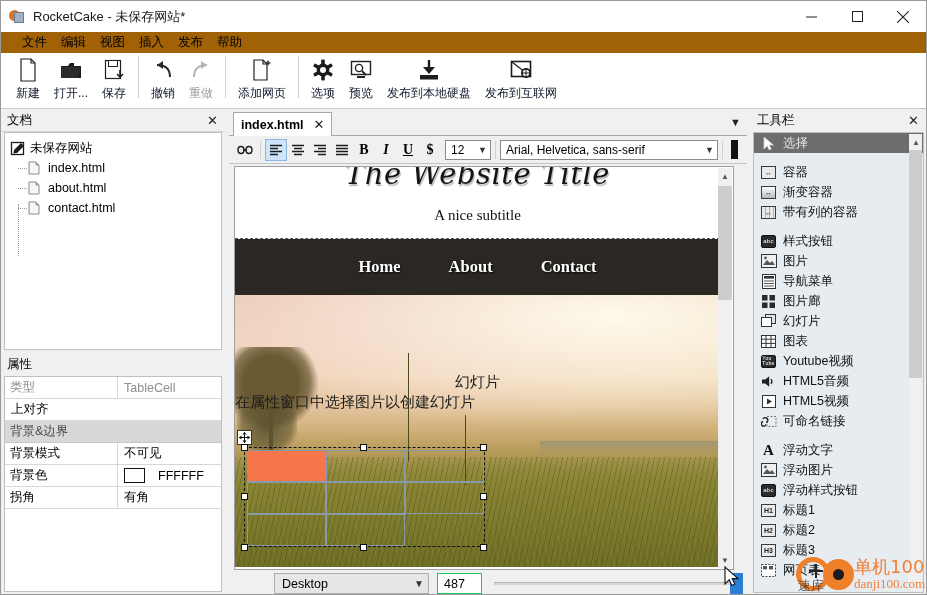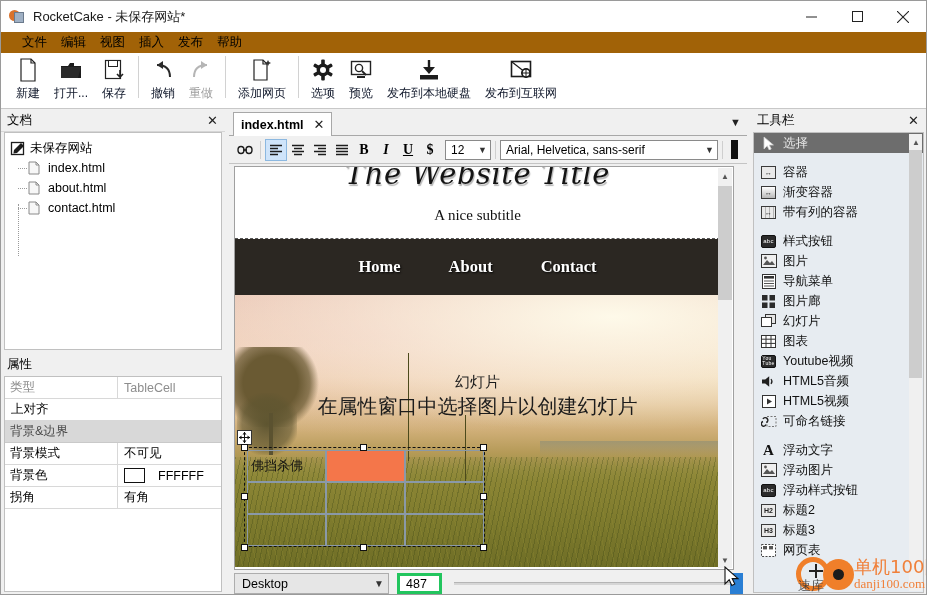--- a/index.html
+++ b/index.html
@@ -98,38 +98,38 @@
   .hero .tree2{position:absolute;left:2px;top:98px;width:60px;height:62px;background:radial-gradient(circle at 50% 50%, #5e5530 0%, rgba(94,85,48,.6) 58%, rgba(94,85,48,0) 76%);}
   .hero .trunk{position:absolute;left:34px;top:118px;width:4px;height:42px;background:#5b5230;}
   .hero .grass{position:absolute;left:0;right:0;bottom:0;height:110px;
     background:
       repeating-linear-gradient(102deg, rgba(60,70,20,.30) 0 1px, rgba(0,0,0,0) 1px 5px),
       repeating-linear-gradient(78deg, rgba(145,140,50,.30) 0 1px, rgba(0,0,0,0) 1px 7px),
       linear-gradient(to bottom, rgba(150,140,70,.25) 0%, #8a8434 25%, #7d7a2d 60%, #6f6e26 100%);}
   .hero .stalk{position:absolute;width:1px;background:#4c4a1c;}
   .hero .hill{position:absolute;right:0;top:146px;width:180px;height:16px;background:linear-gradient(to bottom, rgba(150,146,116,.75), rgba(150,146,116,0));}
   .slide-label{position:absolute;left:0;right:0;top:78px;text-align:center;font-size:15px;color:#1c1c1c;}
-  .slide-hint{position:absolute;left:0;right:0;top:98px;text-align:center;font-size:20px;color:#1c1c1c;}
+  .slide-hint{position:absolute;left:0;right:0;top:98px;font-size:15px;color:#1c1c1c;}
 
   
   .tblsel{position:absolute;left:9px;top:152px;width:241px;height:100px;border:1px dashed #111;box-sizing:border-box;}
   .tbl{position:absolute;left:2px;top:2px;width:237px;height:96px;display:grid;grid-template-columns:1fr 1fr 1fr;grid-template-rows:1fr 1fr 1fr;}
   .cell{border:1px solid #8a99a8;box-sizing:border-box;font-size:13px;color:#111;display:flex;align-items:center;padding-left:3px;overflow:hidden;white-space:nowrap;}
   .cell.fill{background:#f4764a;}
   .hnd{position:absolute;width:7px;height:7px;background:#fff;border:1px solid #111;box-sizing:border-box;}
   .movehnd{position:absolute;left:2px;top:135px;width:15px;height:15px;background:#fff;border:1px solid #333;box-sizing:border-box;display:flex;align-items:center;justify-content:center;}
 
   .vscroll{position:absolute;right:1px;top:1px;width:14px;bottom:1px;background:#f0f0f0;}
   .vthumb{position:absolute;left:0;top:18px;width:14px;height:114px;background:#cdcdcd;}
   .sarrow{position:absolute;left:0;width:14px;height:16px;display:flex;align-items:center;justify-content:center;font-size:8px;color:#555;}
 
   .statusbar{position:absolute;left:5px;top:462px;width:513px;height:23px;display:flex;align-items:center;}
-  .devsel{width:155px;height:21px;background:#e6e6e6;border:1px solid #adadad;box-sizing:border-box;display:flex;align-items:center;padding:0 4px 0 7px;font-size:12.5px;cursor:default;}
+  .devsel{width:155px;height:21px;background:#e6e6e6;border:1px solid #adadad;box-sizing:border-box;display:flex;align-items:center;padding:0 4px 0 7px;font-size:12.5px;cursor:default;margin-left:40px;}
   .devsel .cv{margin-left:auto;font-size:10px;color:#333;}
-  .widthbox{width:45px;height:21px;background:#fff;border:3px solid #22c55e;box-sizing:border-box;margin-left:8px;display:flex;align-items:center;padding-left:6px;font-size:12.5px;}
+  .widthbox{width:45px;height:21px;background:#fff;border:1px solid #22c55e;box-sizing:border-box;margin-left:8px;display:flex;align-items:center;padding-left:6px;font-size:12.5px;}
   .slider{position:relative;flex:1;height:21px;margin-left:12px;margin-right:4px;}
   .strack{position:absolute;left:0;right:0;top:9px;height:3px;background:#d6d6d6;border-top:1px solid #b5b5b5;box-sizing:border-box;}
   .sthumb{position:absolute;right:0;top:0;width:13px;height:21px;background:#2a7fd4;}
 
   
   .rightcol{position:absolute;left:750px;top:109px;width:175px;height:485px;background:#f0f0f0;}
   .tboxbody{position:absolute;left:2px;top:22px;width:171px;height:461px;background:#e7ecf1;border:1px solid #c0c0c0;box-sizing:border-box;overflow:hidden;}
   .trow{display:flex;align-items:center;height:20px;padding-left:5px;font-size:12.5px;cursor:default;white-space:nowrap;color:#111;}
   .trow.sel{background:#6d6d6d;color:#e8e8e8;}
   .trow .ti{width:19px;height:17px;margin-right:5px;flex:0 0 auto;display:flex;align-items:center;justify-content:center;}
@@ -489,21 +489,20 @@
                 <g stroke="#111" stroke-width="1">
                   <line x1="5.5" y1="0" x2="5.5" y2="11"></line>
                   <line x1="0" y1="5.5" x2="11" y2="5.5"></line>
                 </g>
                 <path d="M5.5 0 l2 2.5 h-4 z M5.5 11 l2 -2.5 h-4 z M0 5.5 l2.5 2 v-4 z M11 5.5 l-2.5 2 v-4 z" fill="#111"></path>
               </svg>
           </div>
 
           <div class="tblsel">
             <div class="tbl">
-              <div class="cell">佛挡杀佛</div>
               <div class="cell fill" style="background: rgb(244, 118, 74);"></div>
               <div class="cell"></div>
               <div class="cell"></div>
               <div class="cell"></div>
               <div class="cell"></div>
               <div class="cell"></div>
               <div class="cell"></div>
               <div class="cell"></div>
             </div>
           </div>
@@ -697,20 +696,26 @@
         <span>浮动图片</span>
       </div>
       <div class="trow">
         <span class="ti">
             <span class="ibox dark">abc</span>
           </span>
         <span>浮动样式按钮</span>
       </div>
       <div class="trow">
         <span class="ti">
+            <span class="ibox" style="font-size:7px;font-weight:bold;">H1</span>
+          </span>
+        <span>标题1</span>
+      </div>
+      <div class="trow">
+        <span class="ti">
             <span class="ibox" style="font-size:7px;font-weight:bold;">H2</span>
           </span>
         <span>标题2</span>
       </div>
       <div class="trow">
         <span class="ti">
             <span class="ibox" style="font-size:7px;font-weight:bold;">H3</span>
           </span>
         <span>标题3</span>
       </div>

